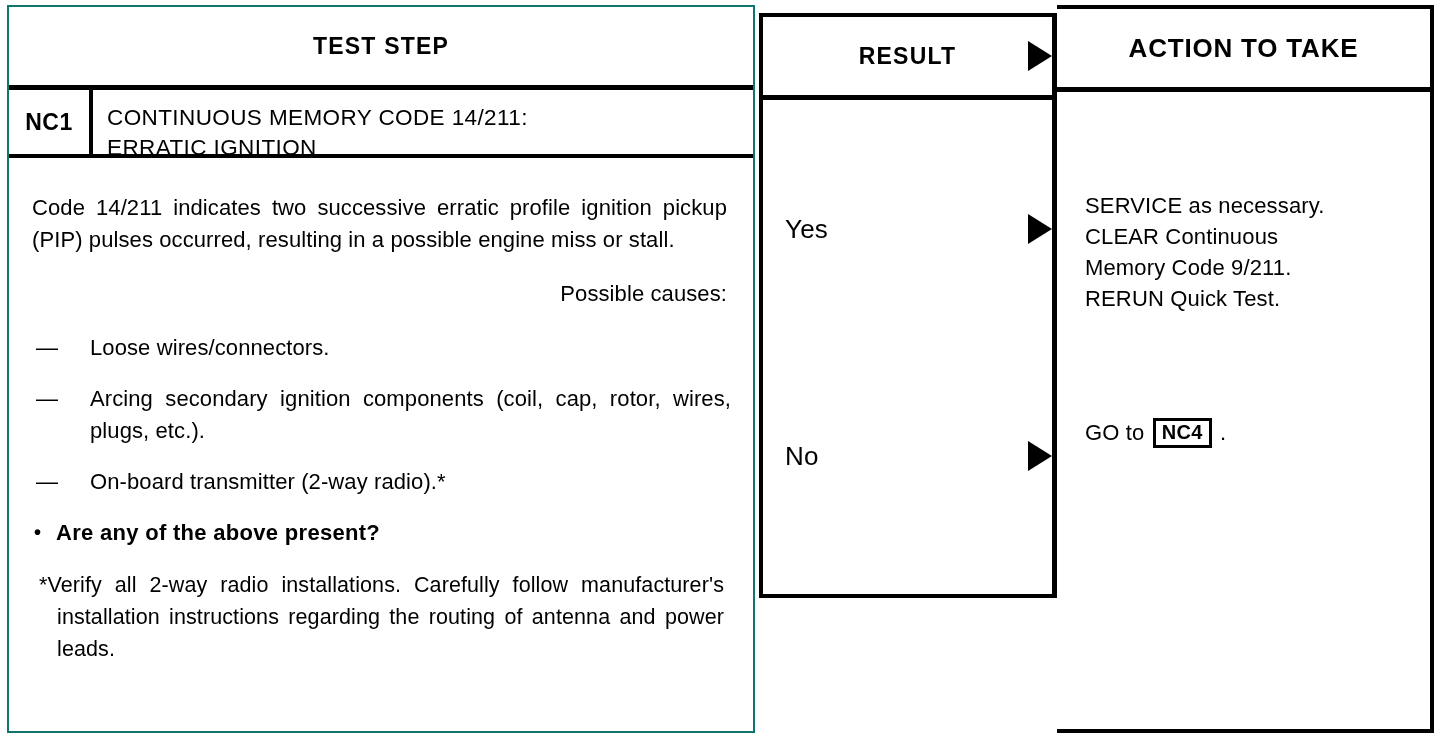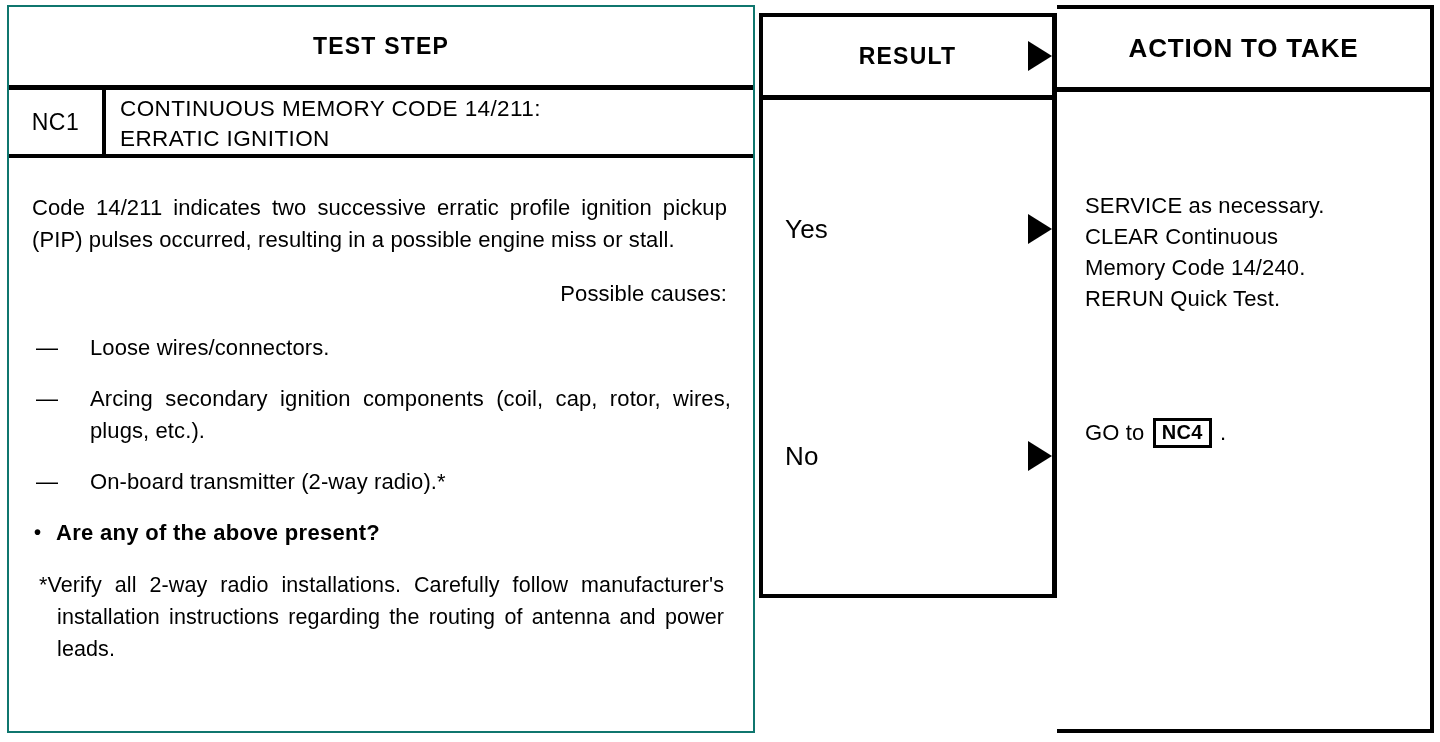--- a/index.html
+++ b/index.html
@@ -103,33 +103,33 @@
     position: absolute;
     left: 0;
     top: 83px;
     width: 100%;
     height: 68px;
     box-sizing: border-box;
     border-bottom: 4px solid #000;
     display: flex;
   }
   .nc-code-cell {
-    width: 97px;
+    width: 84px;
     box-sizing: border-box;
     border-right: 4px solid #000;
     display: flex;
     align-items: center;
     justify-content: center;
-    font-weight: normal;
+    font-weight: bold;
     font-size: 23px;
     letter-spacing: 0.5px;
   }
   .nc-title-cell {
     flex: 1;
-    padding: 4px 0 0 14px;
+    padding: 13px 0 0 14px;
     font-size: 22.5px;
     line-height: 30px;
     letter-spacing: 0.4px;
   }
 
   
   .step-body {
     position: absolute;
     left: 0;
     top: 151px;
@@ -316,21 +316,21 @@
     </div>
 
     <div class="col-action">
       <div class="hdr">
         <span class="hdr-title compact">ACTION TO TAKE</span>
       </div>
 
       <div class="act-block" style="top:181px;">
         <div class="act-line">SERVICE as necessary.</div>
         <div class="act-line">CLEAR Continuous</div>
-        <div class="act-line">Memory Code 14/240.</div>
+        <div class="act-line">Memory Code 9/211.</div>
         <div class="act-line">RERUN Quick Test.</div>
       </div>
 
       <div class="act-block" style="top:408px;">
         <div class="act-line">
           <span>GO to</span>
           <span class="ref-box">NC4</span>
           <span>.</span>
         </div>
       </div>

